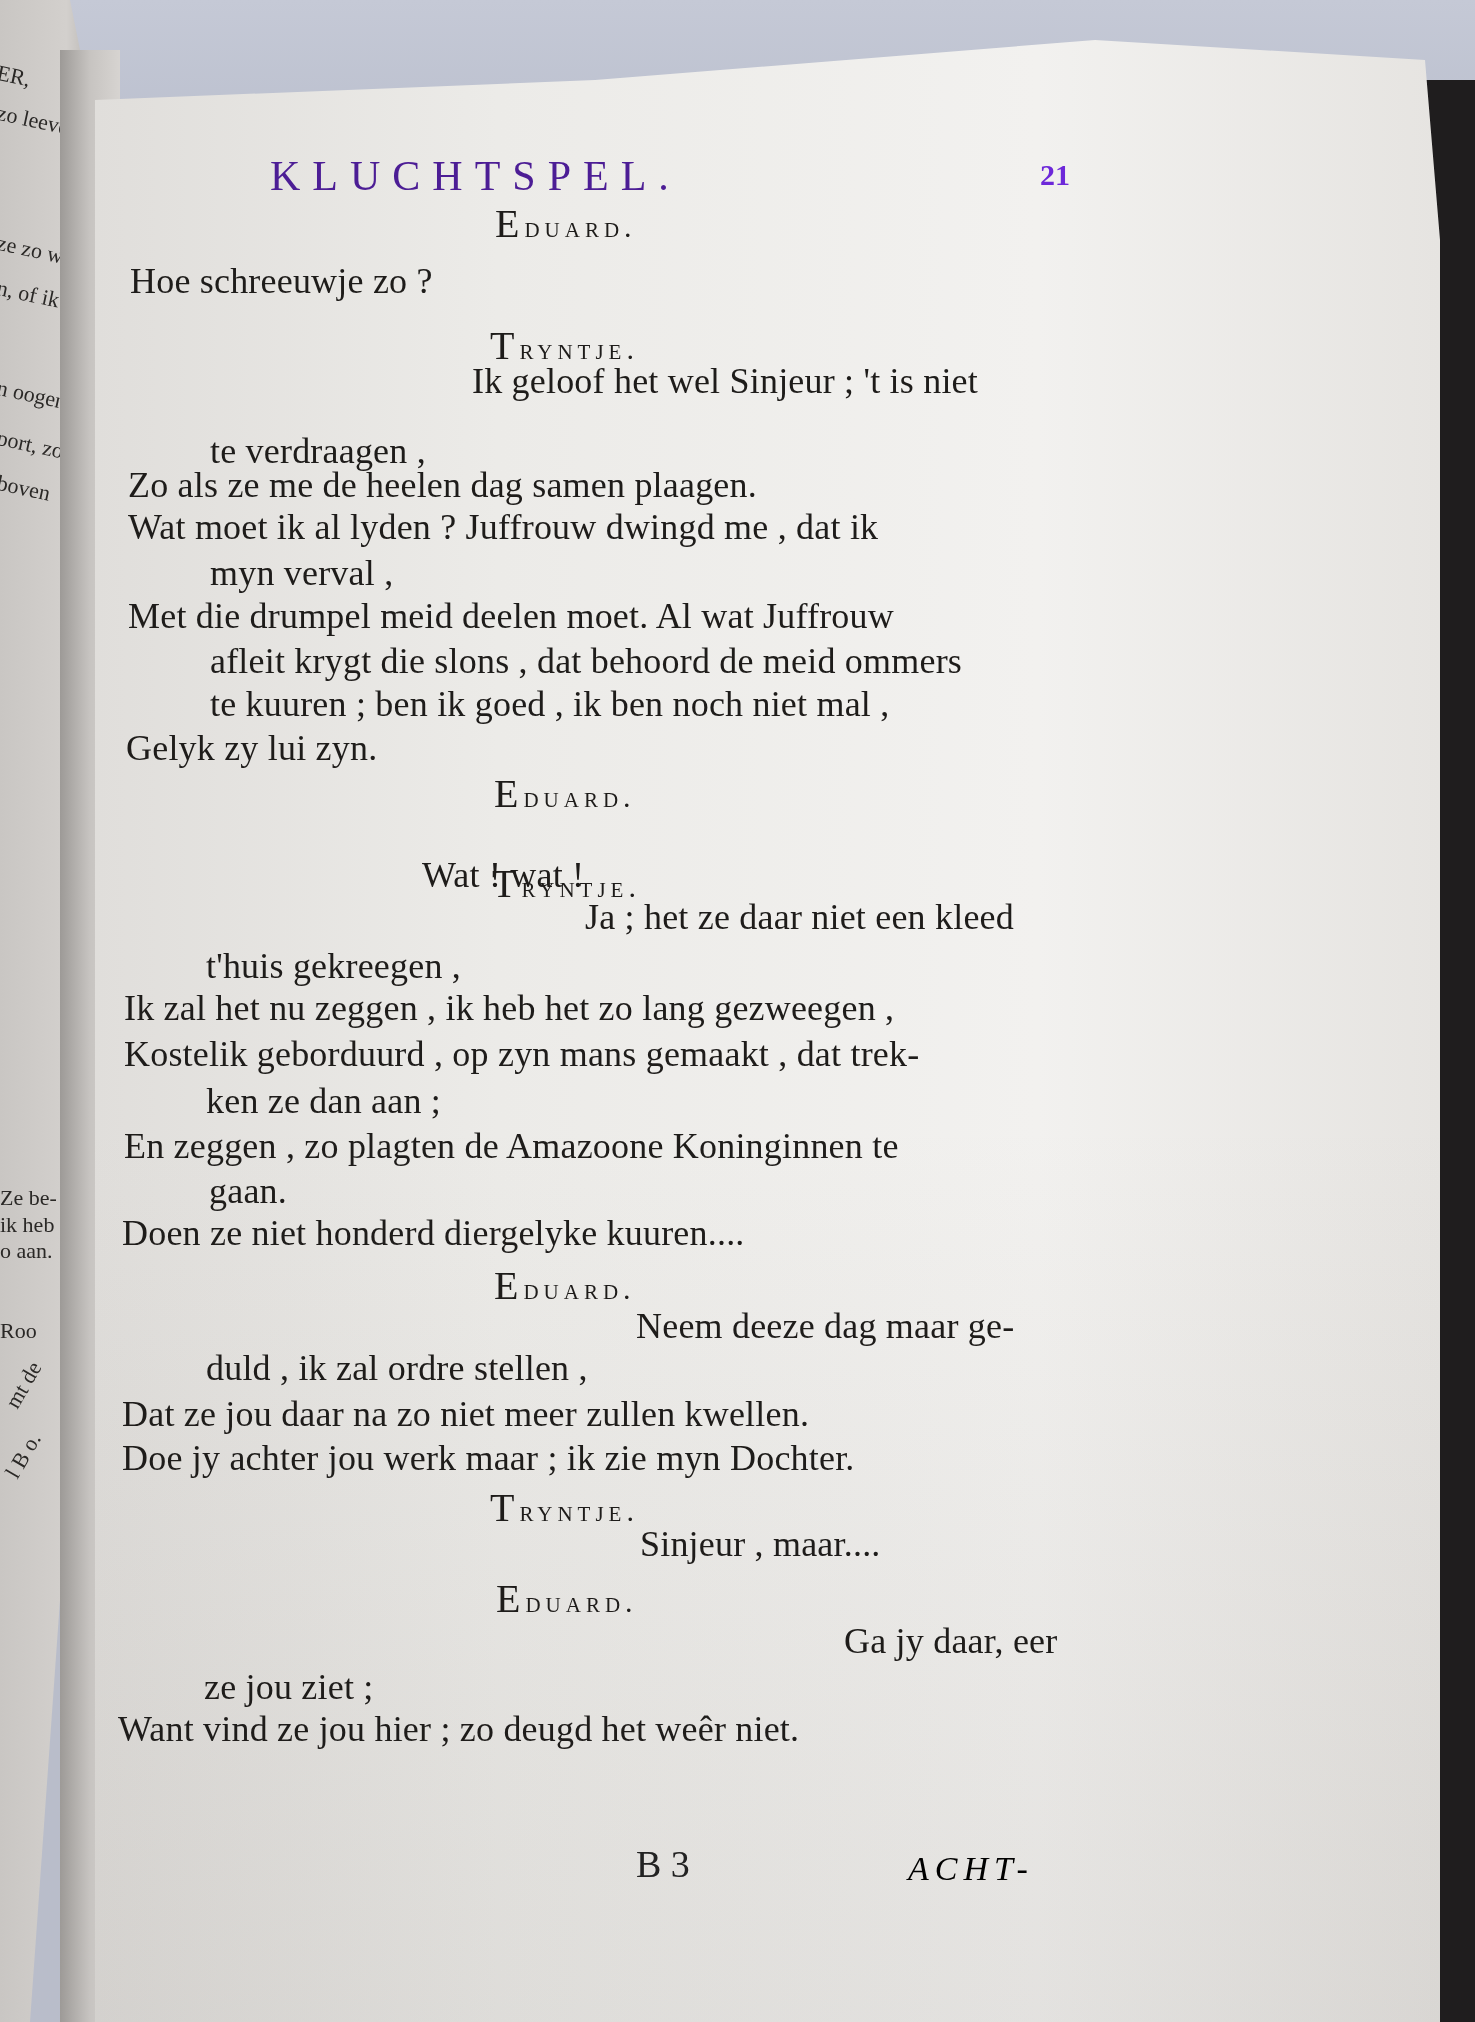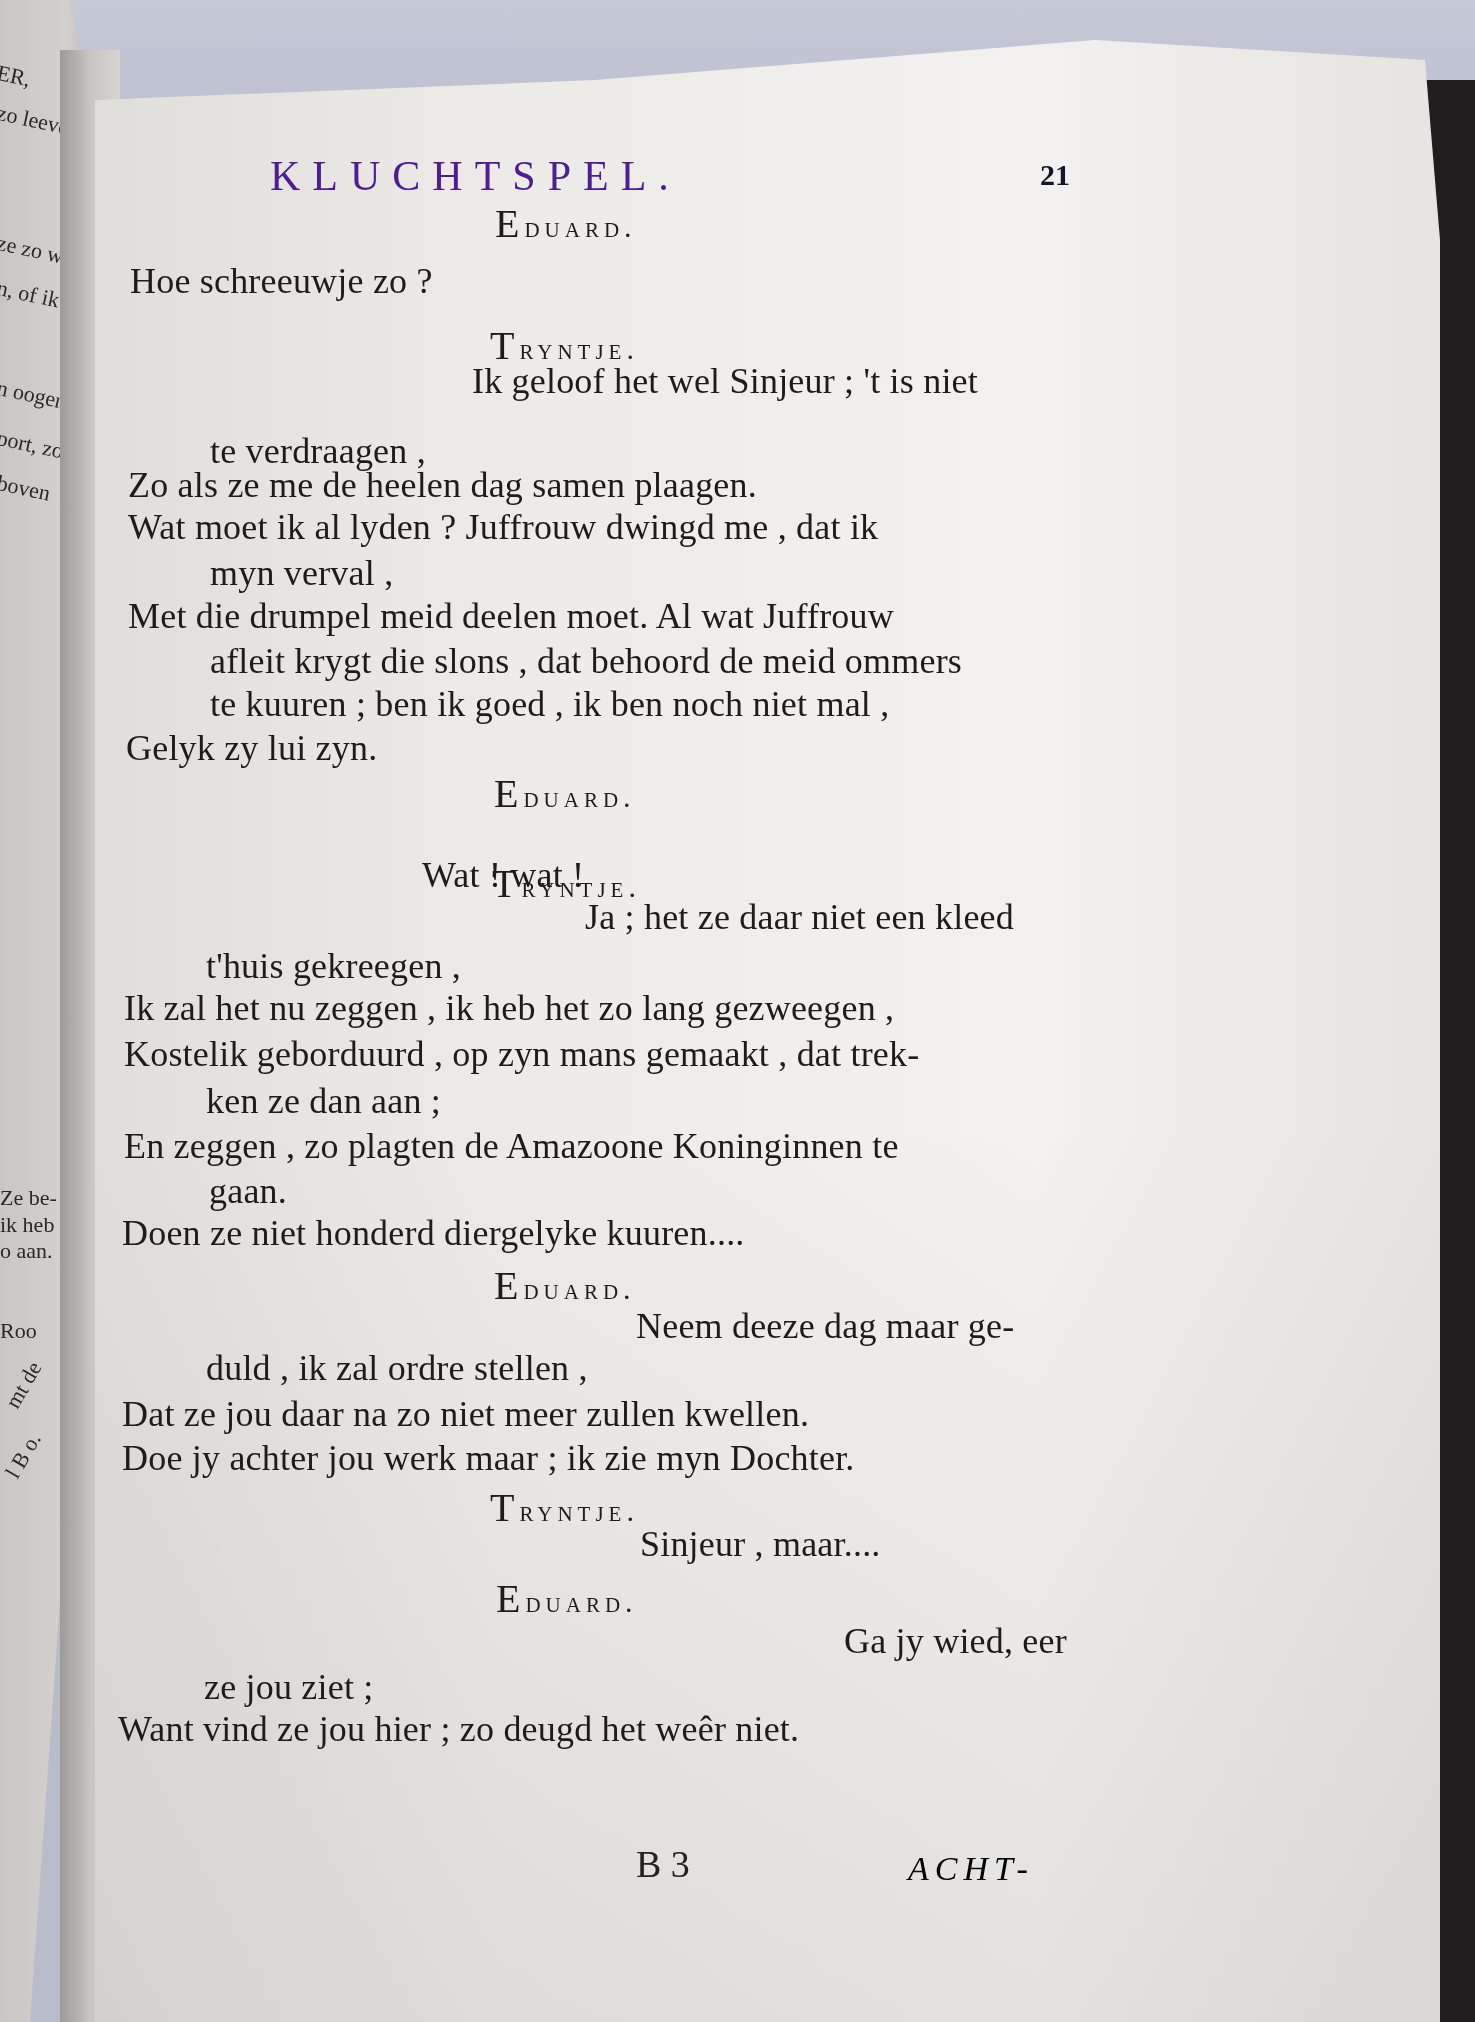--- a/index.html
+++ b/index.html
@@ -38,21 +38,21 @@
   .recto-page .shade {
     position: absolute; left: 0; bottom: 0; width: 100%; height: 900px;
     background: linear-gradient(180deg, rgba(0,0,0,0) 0%, rgba(120,115,110,0.12) 100%);
   }
   .line {
     position: absolute; font-size: 36px; color: #1e1c1a; white-space: nowrap; letter-spacing: 0.2px;
   }
   .running-head {
     position: absolute; font-size: 42px; color: #4c1d95; letter-spacing: 12px; white-space: nowrap;
   }
-  .page-number { position: absolute; font-size: 30px; color: #0f172a; font-weight: bold; }
+  .page-number { position: absolute; font-size: 30px; color: #6d28d9; font-weight: bold; }
   .speaker {
     position: absolute; font-size: 30px; color: #1e1c1a; letter-spacing: 5px; font-variant: small-caps; white-space: nowrap;
   }
   .speaker::first-letter { font-size: 40px; }
   .signature { position: absolute; font-size: 38px; color: #222; }
   .catchword { position: absolute; font-size: 34px; color: #000000; font-style: italic; letter-spacing: 6px; }
 </style>
 </head>
 <body>
 
@@ -107,18 +107,18 @@
 <div class="line" style="left:209px;top:1170px;">gaan.</div>
 <div class="line" style="left:122px;top:1212px;">Doen ze niet honderd diergelyke kuuren....</div>
 <div class="speaker" style="left:494px;top:1262px;">Eduard.</div>
 <div class="line" style="left:636px;top:1305px;">Neem deeze dag maar ge-</div>
 <div class="line" style="left:206px;top:1347px;">duld , ik zal ordre stellen ,</div>
 <div class="line" style="left:122px;top:1393px;">Dat ze jou daar na zo niet meer zullen kwellen.</div>
 <div class="line" style="left:122px;top:1437px;">Doe jy achter jou werk maar ; ik zie myn Dochter.</div>
 <div class="speaker" style="left:490px;top:1484px;">Tryntje.</div>
 <div class="line" style="left:640px;top:1523px;">Sinjeur , maar....</div>
 <div class="speaker" style="left:496px;top:1575px;">Eduard.</div>
-<div class="line" style="left:844px;top:1620px;">Ga jy wied, eer</div>
+<div class="line" style="left:844px;top:1620px;">Ga jy daar, eer</div>
 <div class="line" style="left:204px;top:1666px;">ze jou ziet ;</div>
 <div class="line" style="left:118px;top:1708px;">Want vind ze jou hier ; zo deugd het weêr niet.</div>
 
 <div class="signature" style="left:636px;top:1842px;">B 3</div>
 <div class="catchword" style="left:908px;top:1850px;">ACHT-</div>
 
 </body></html>

